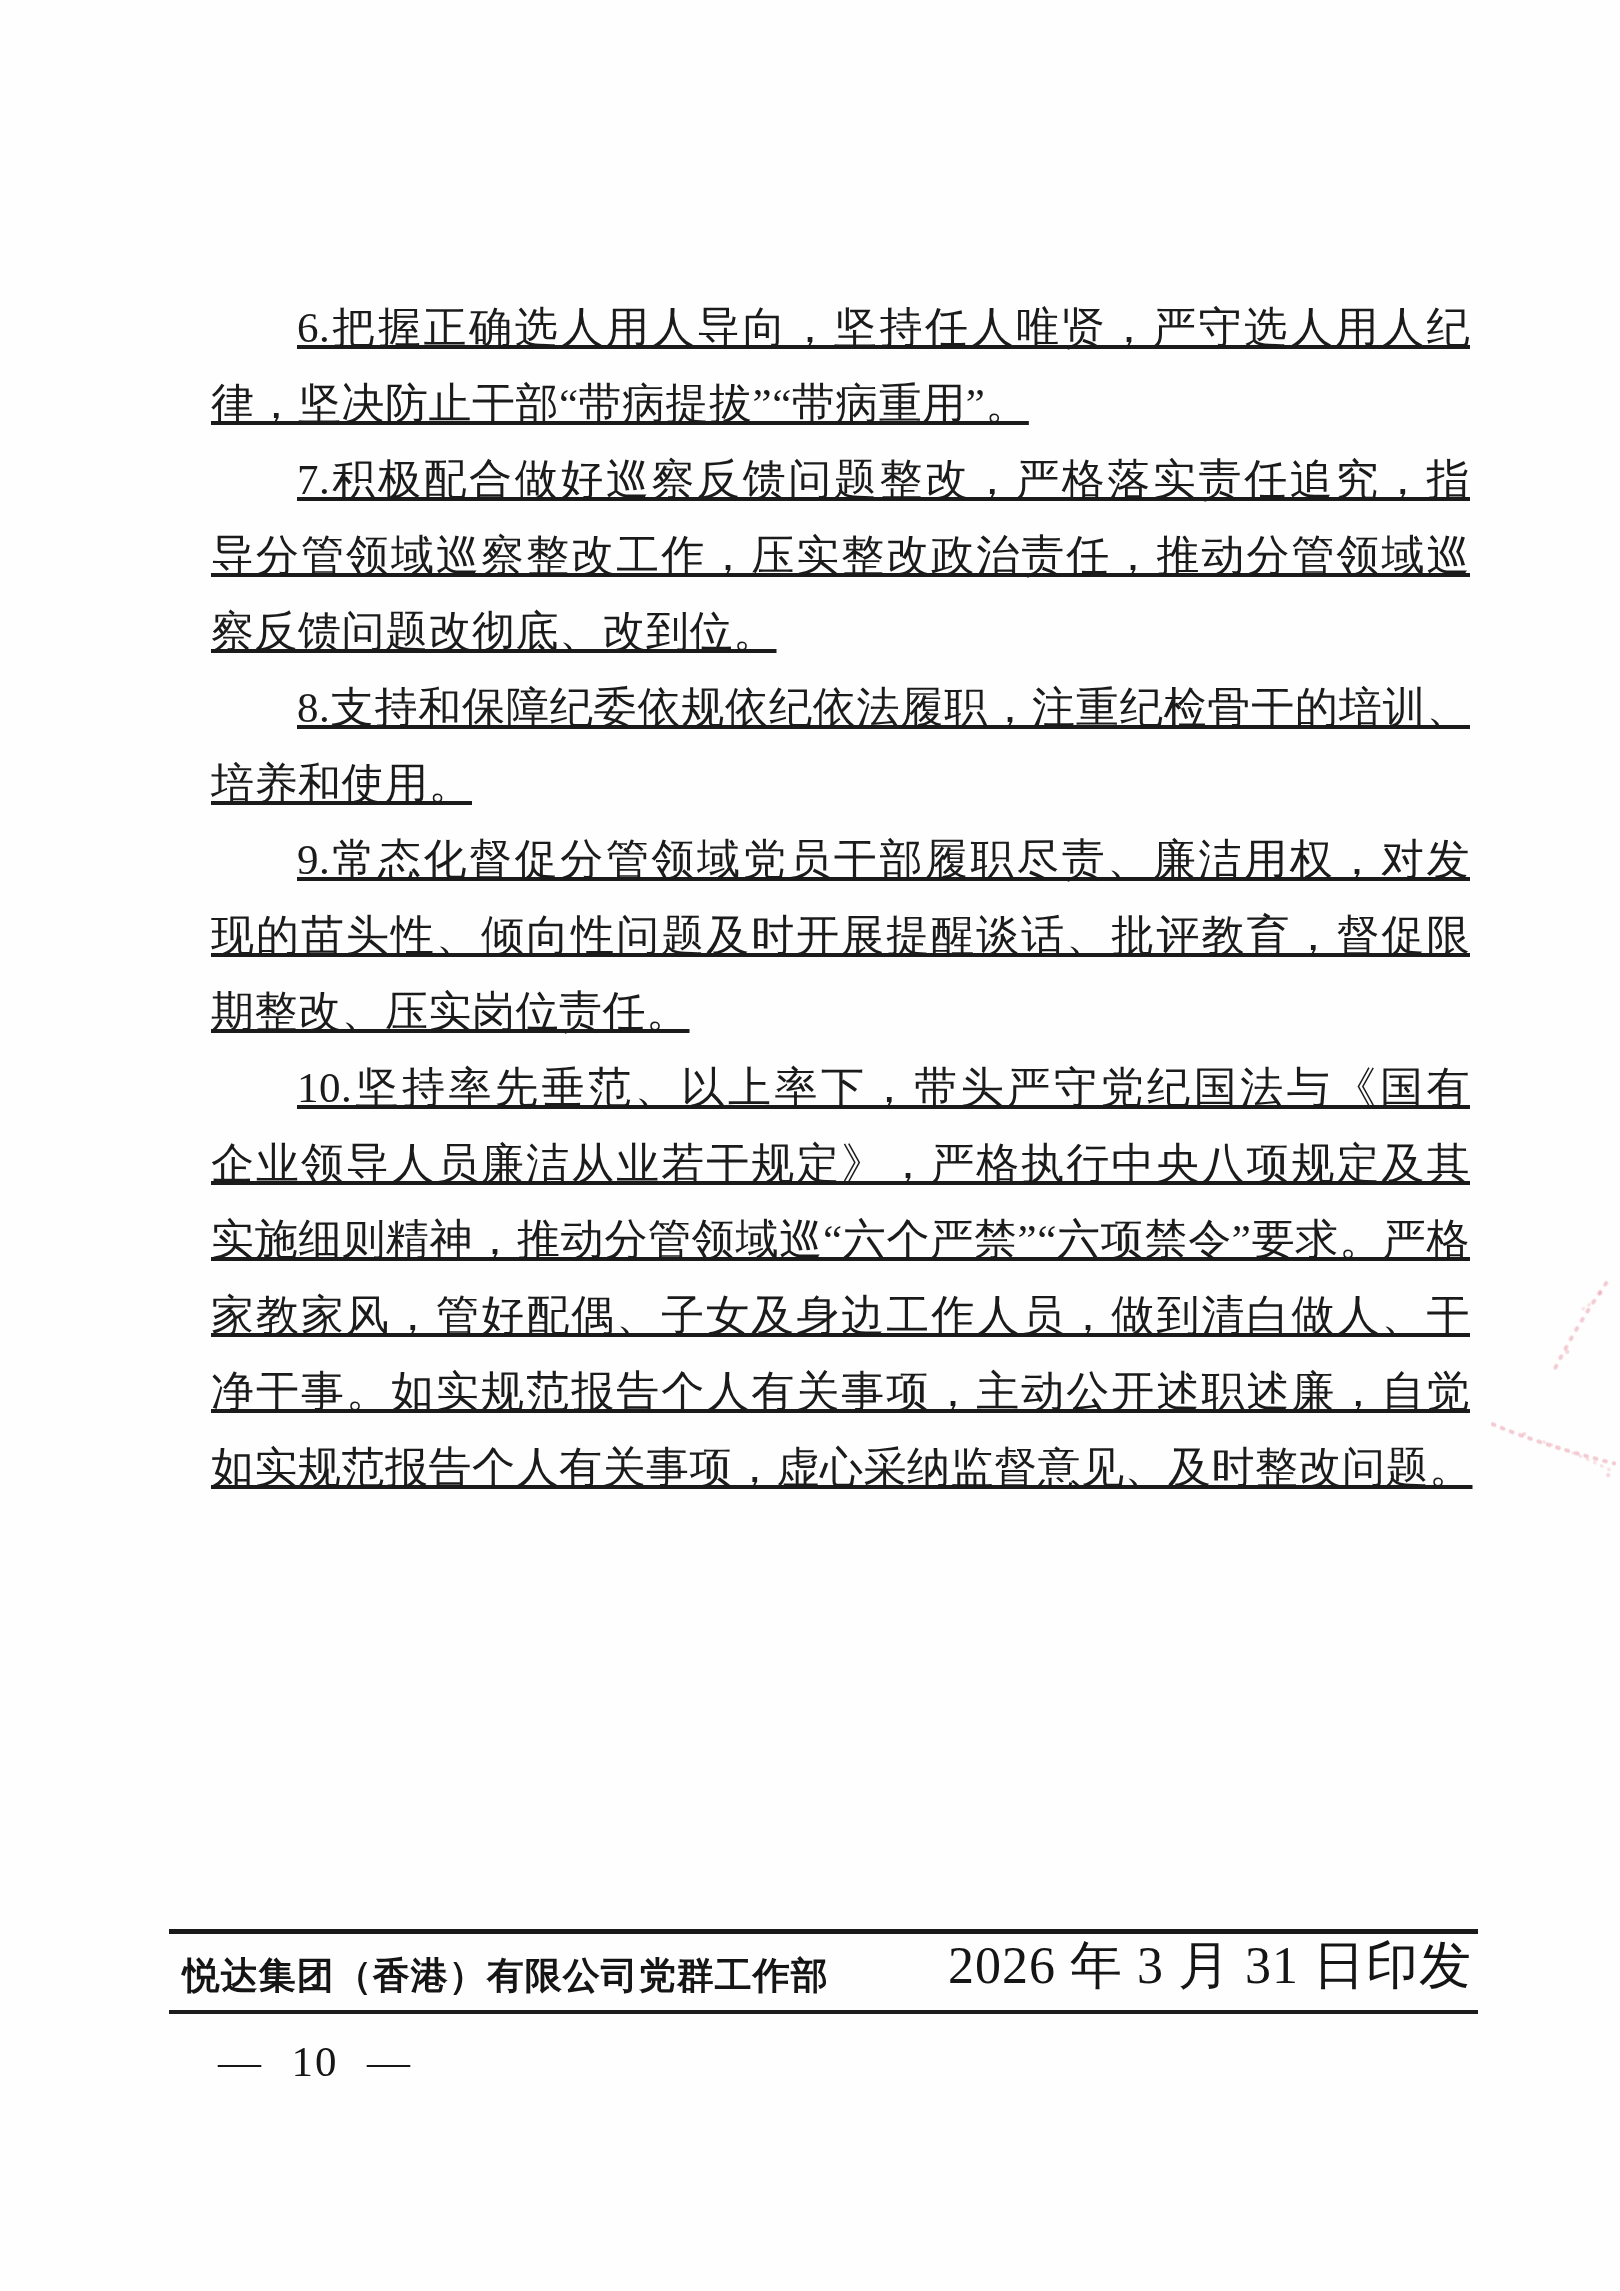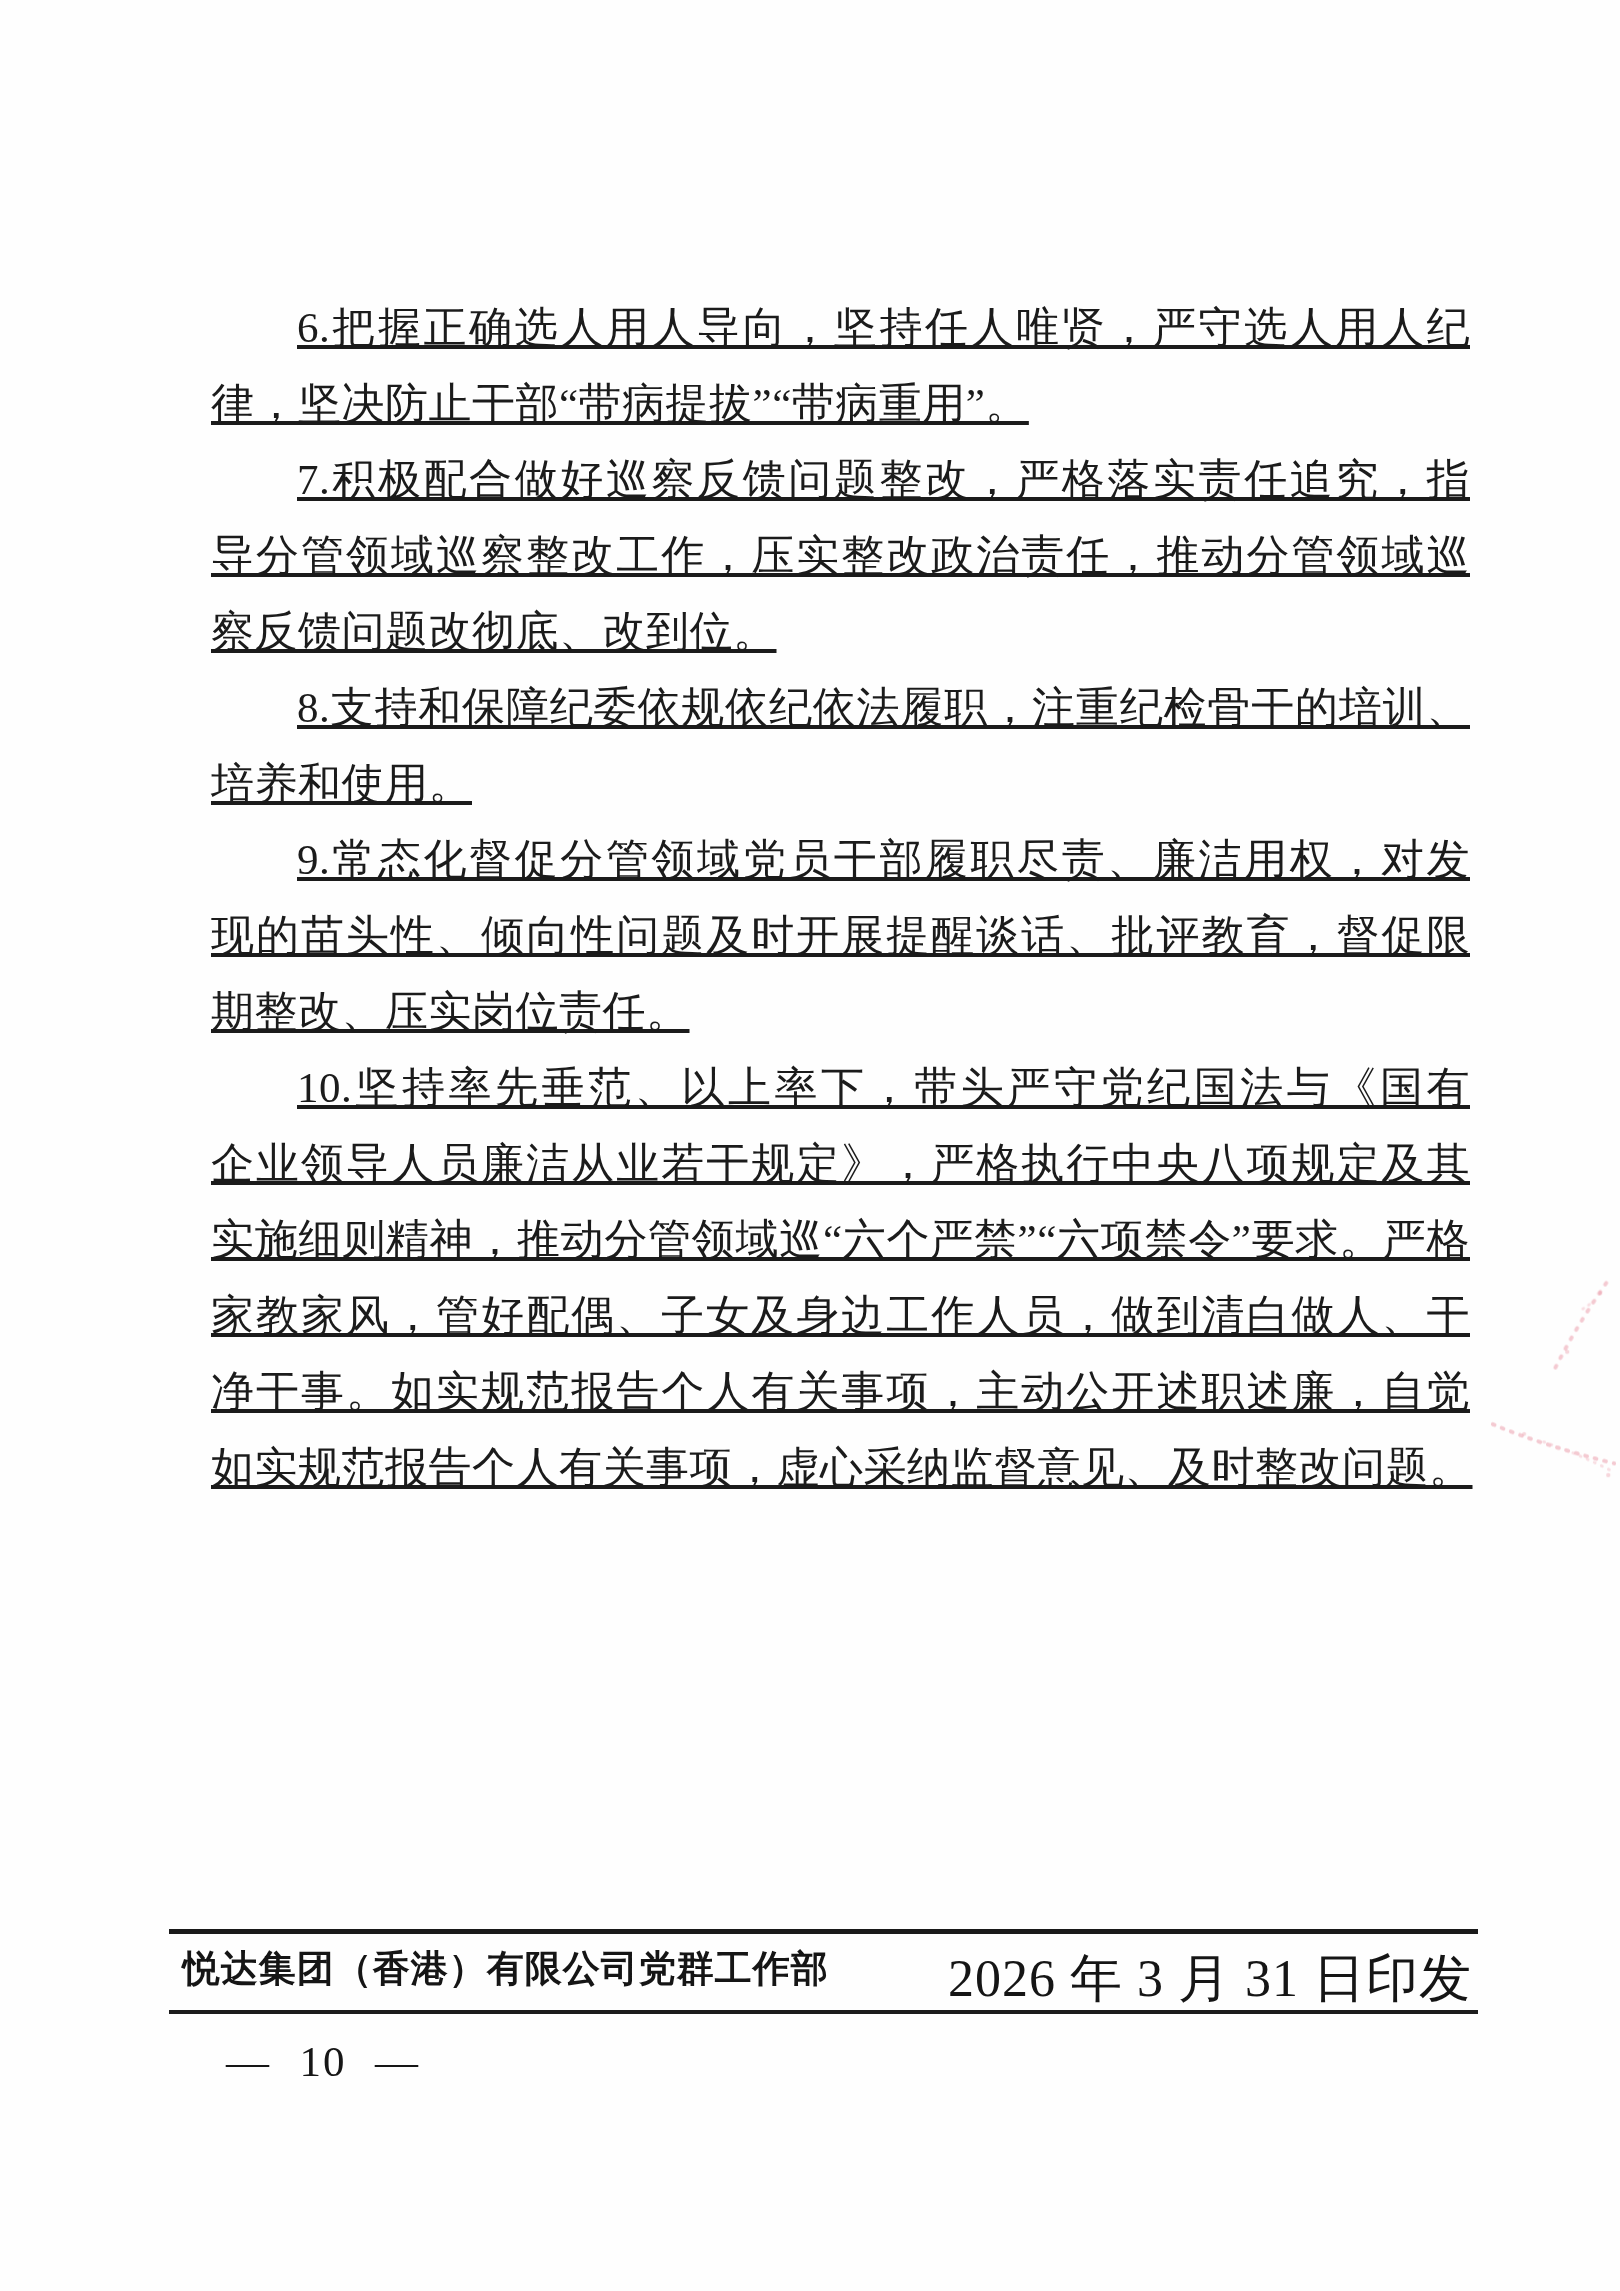--- a/index.html
+++ b/index.html
@@ -59,21 +59,21 @@
     background: #1a1a1a;
   }
   .footer-row {
     position: absolute;
     left: 169px;
     top: 1944px;
     width: 1309px;
     height: 57px;
     display: flex;
     justify-content: space-between;
-    align-items: flex-start;
+    align-items: flex-end;
     padding: 0;
   }
   .footer-issuer {
     margin-left: 13.7px;
     font-size: 37px;
     font-weight: 600;
     letter-spacing: 1px;
     color: #151515;
   }
   .footer-date {
@@ -87,21 +87,21 @@
     left: 169px;
     top: 2010px;
     width: 1309px;
     height: 3.9px;
     background: #1c1c1c;
   }
 
   
   .page-number {
     position: absolute;
-    left: 226px;
+    left: 218px;
     top: 2037px;
     font-size: 43px;
     letter-spacing: 2px;
     word-spacing: 15.7px;
     color: #161616;
   }
 
   
   .stains {
     position: absolute;

